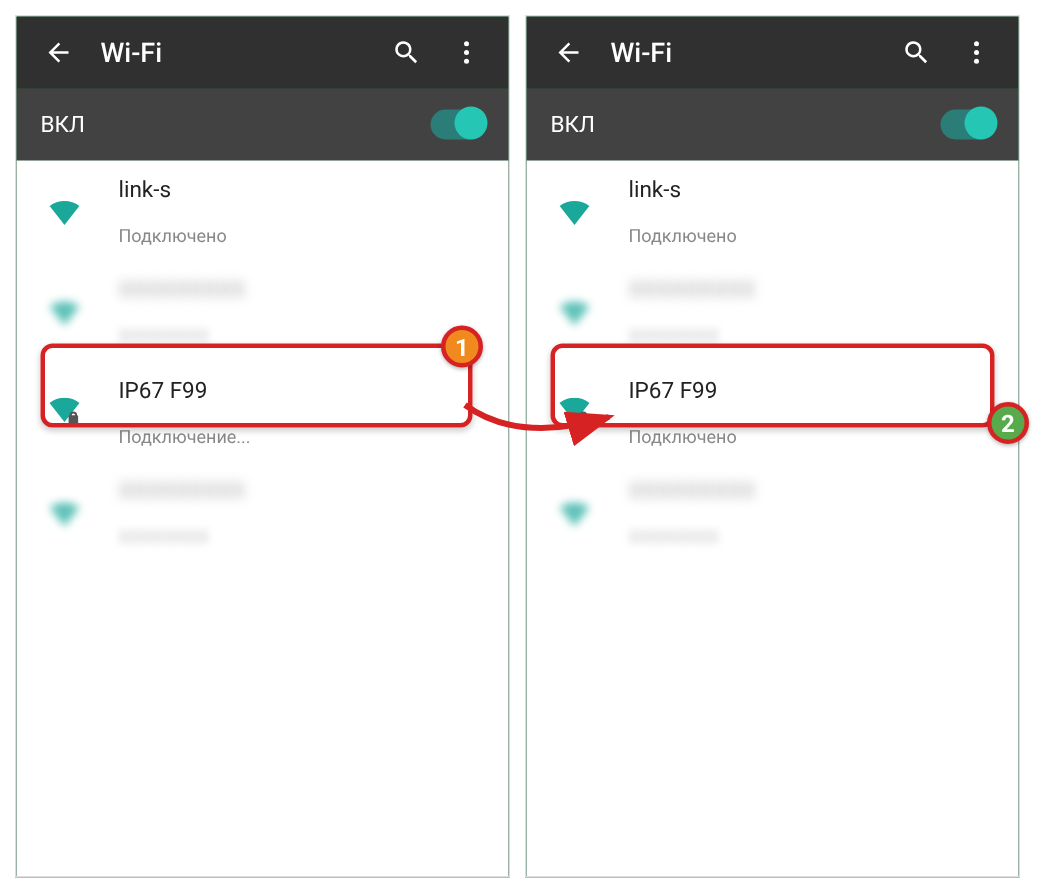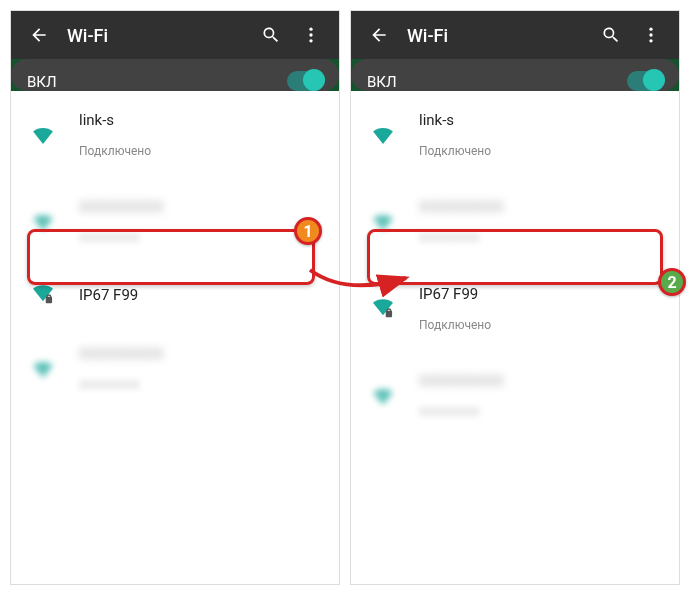--- a/index.html
+++ b/index.html
@@ -43,28 +43,27 @@
     justify-content: center;
   }
   .toolbar .title {
     flex: 1;
     font-size: 18px;
     font-weight: 500;
     padding-left: 8px;
   }
   .toggle-row {
     background: #424242;
-    height: 32px;
-    display: flex;
-    align-items: flex-end;
+    height: 48px;
+    display: flex;
+    align-items: center;
     padding: 0 16px;
     color: #fff;
     font-size: 15px;
     justify-content: space-between;
-    border-radius: 16px;
   }
   .switch {
     width: 36px;
     height: 20px;
     background: #2a7e77;
     border-radius: 10px;
     position: relative;
   }
   .switch::after {
     content: '';
@@ -76,21 +75,21 @@
     background: #26c6b5;
     border-radius: 50%;
   }
   .list {
     flex: 1;
     background: #fff;
   }
   .net-item {
     display: flex;
     align-items: center;
-    padding: 20px 16px;
+    padding: 10px 16px;
     min-height: 58px;
     position: relative;
   }
   .net-icon {
     width: 32px;
     display: flex;
     align-items: center;
     justify-content: center;
     margin-right: 20px;
   }
@@ -199,20 +198,21 @@
       <div class="net-item">
         <div class="net-icon">
           <svg width="22" height="20" viewBox="0 0 24 22" fill="#1aa89a">
               <path d="M12 18L1 4c6-5 16-5 22 0L12 18z"></path>
               <rect x="15" y="13" width="7" height="7" rx="1" fill="#555"></rect>
               <rect x="16.5" y="11" width="4" height="4" rx="2" fill="none" stroke="#555" stroke-width="1.5"></rect>
             </svg>
         </div>
         <div class="net-text">
           <div class="net-name">IP67 F99</div>
+          <div class="net-sub">Подключение...</div>
         </div>
       </div>
       <div class="net-item blurred">
         <div class="net-icon">
           <svg width="22" height="18" viewBox="0 0 24 20" fill="#1aa89a">
               <path d="M12 20L1 6c6-5 16-5 22 0L12 20z"></path>
             </svg>
         </div>
         <div class="net-text">
           <div class="net-name">XXXXXXXXX</div>

